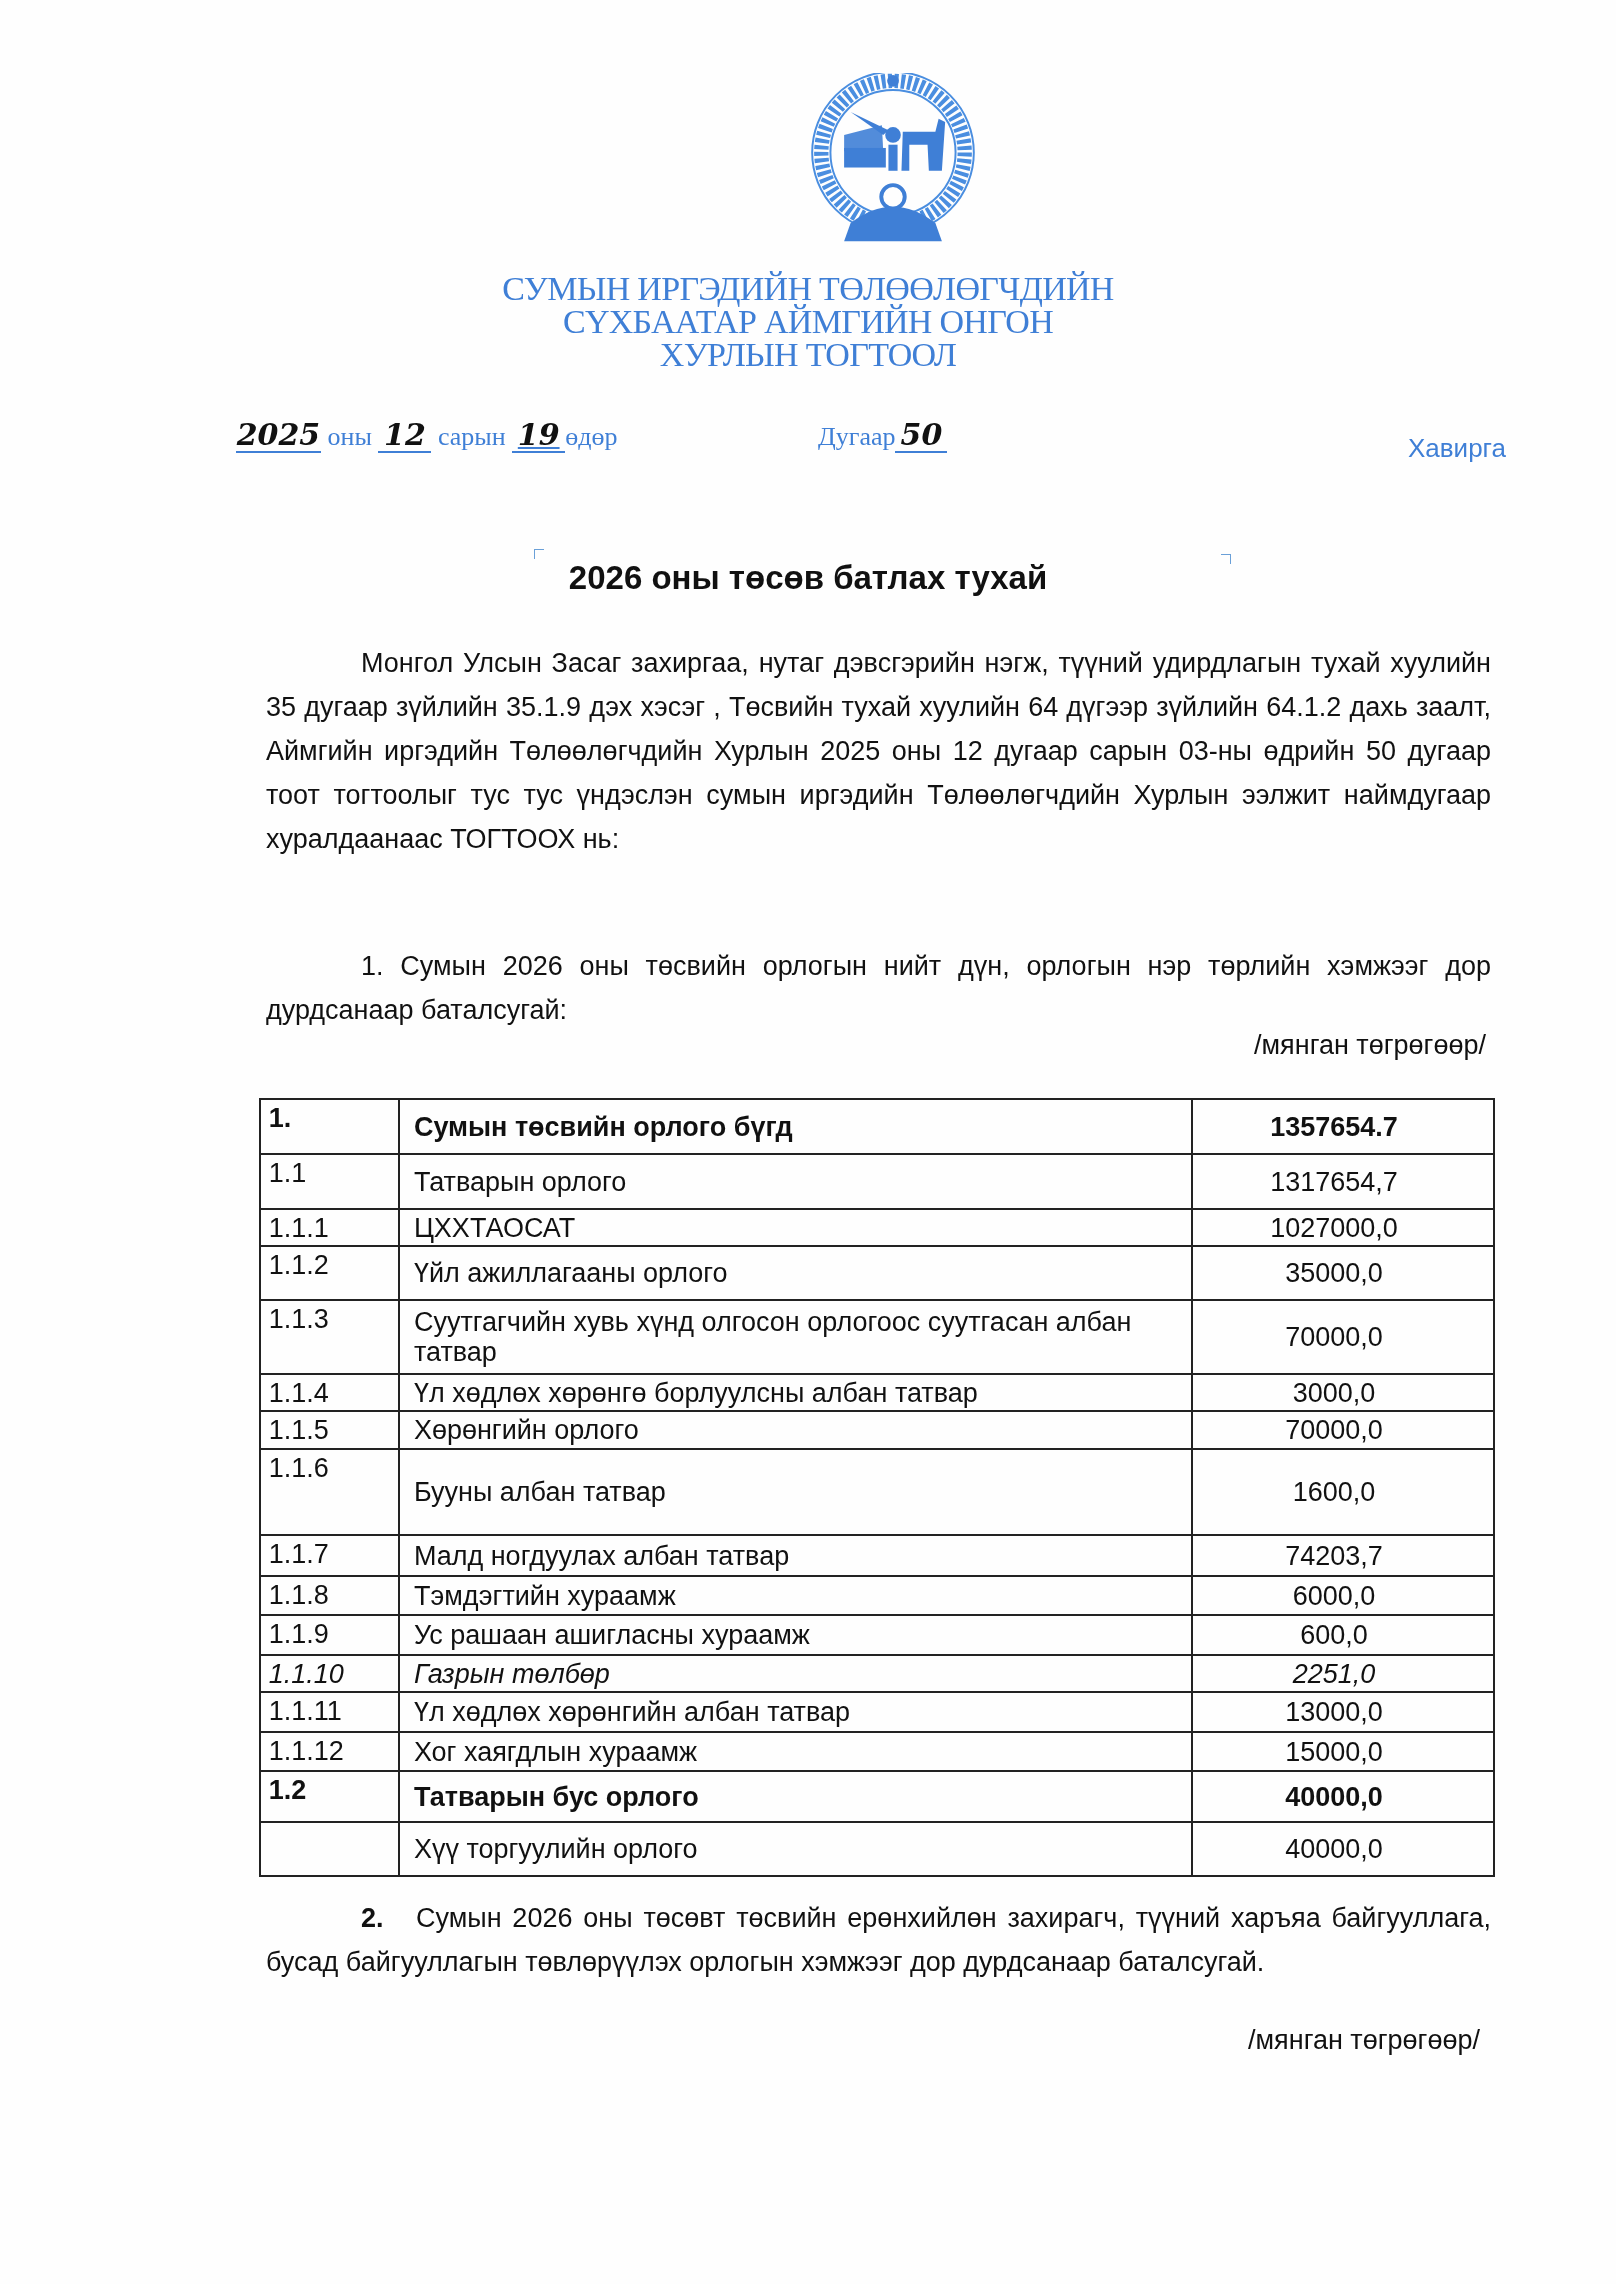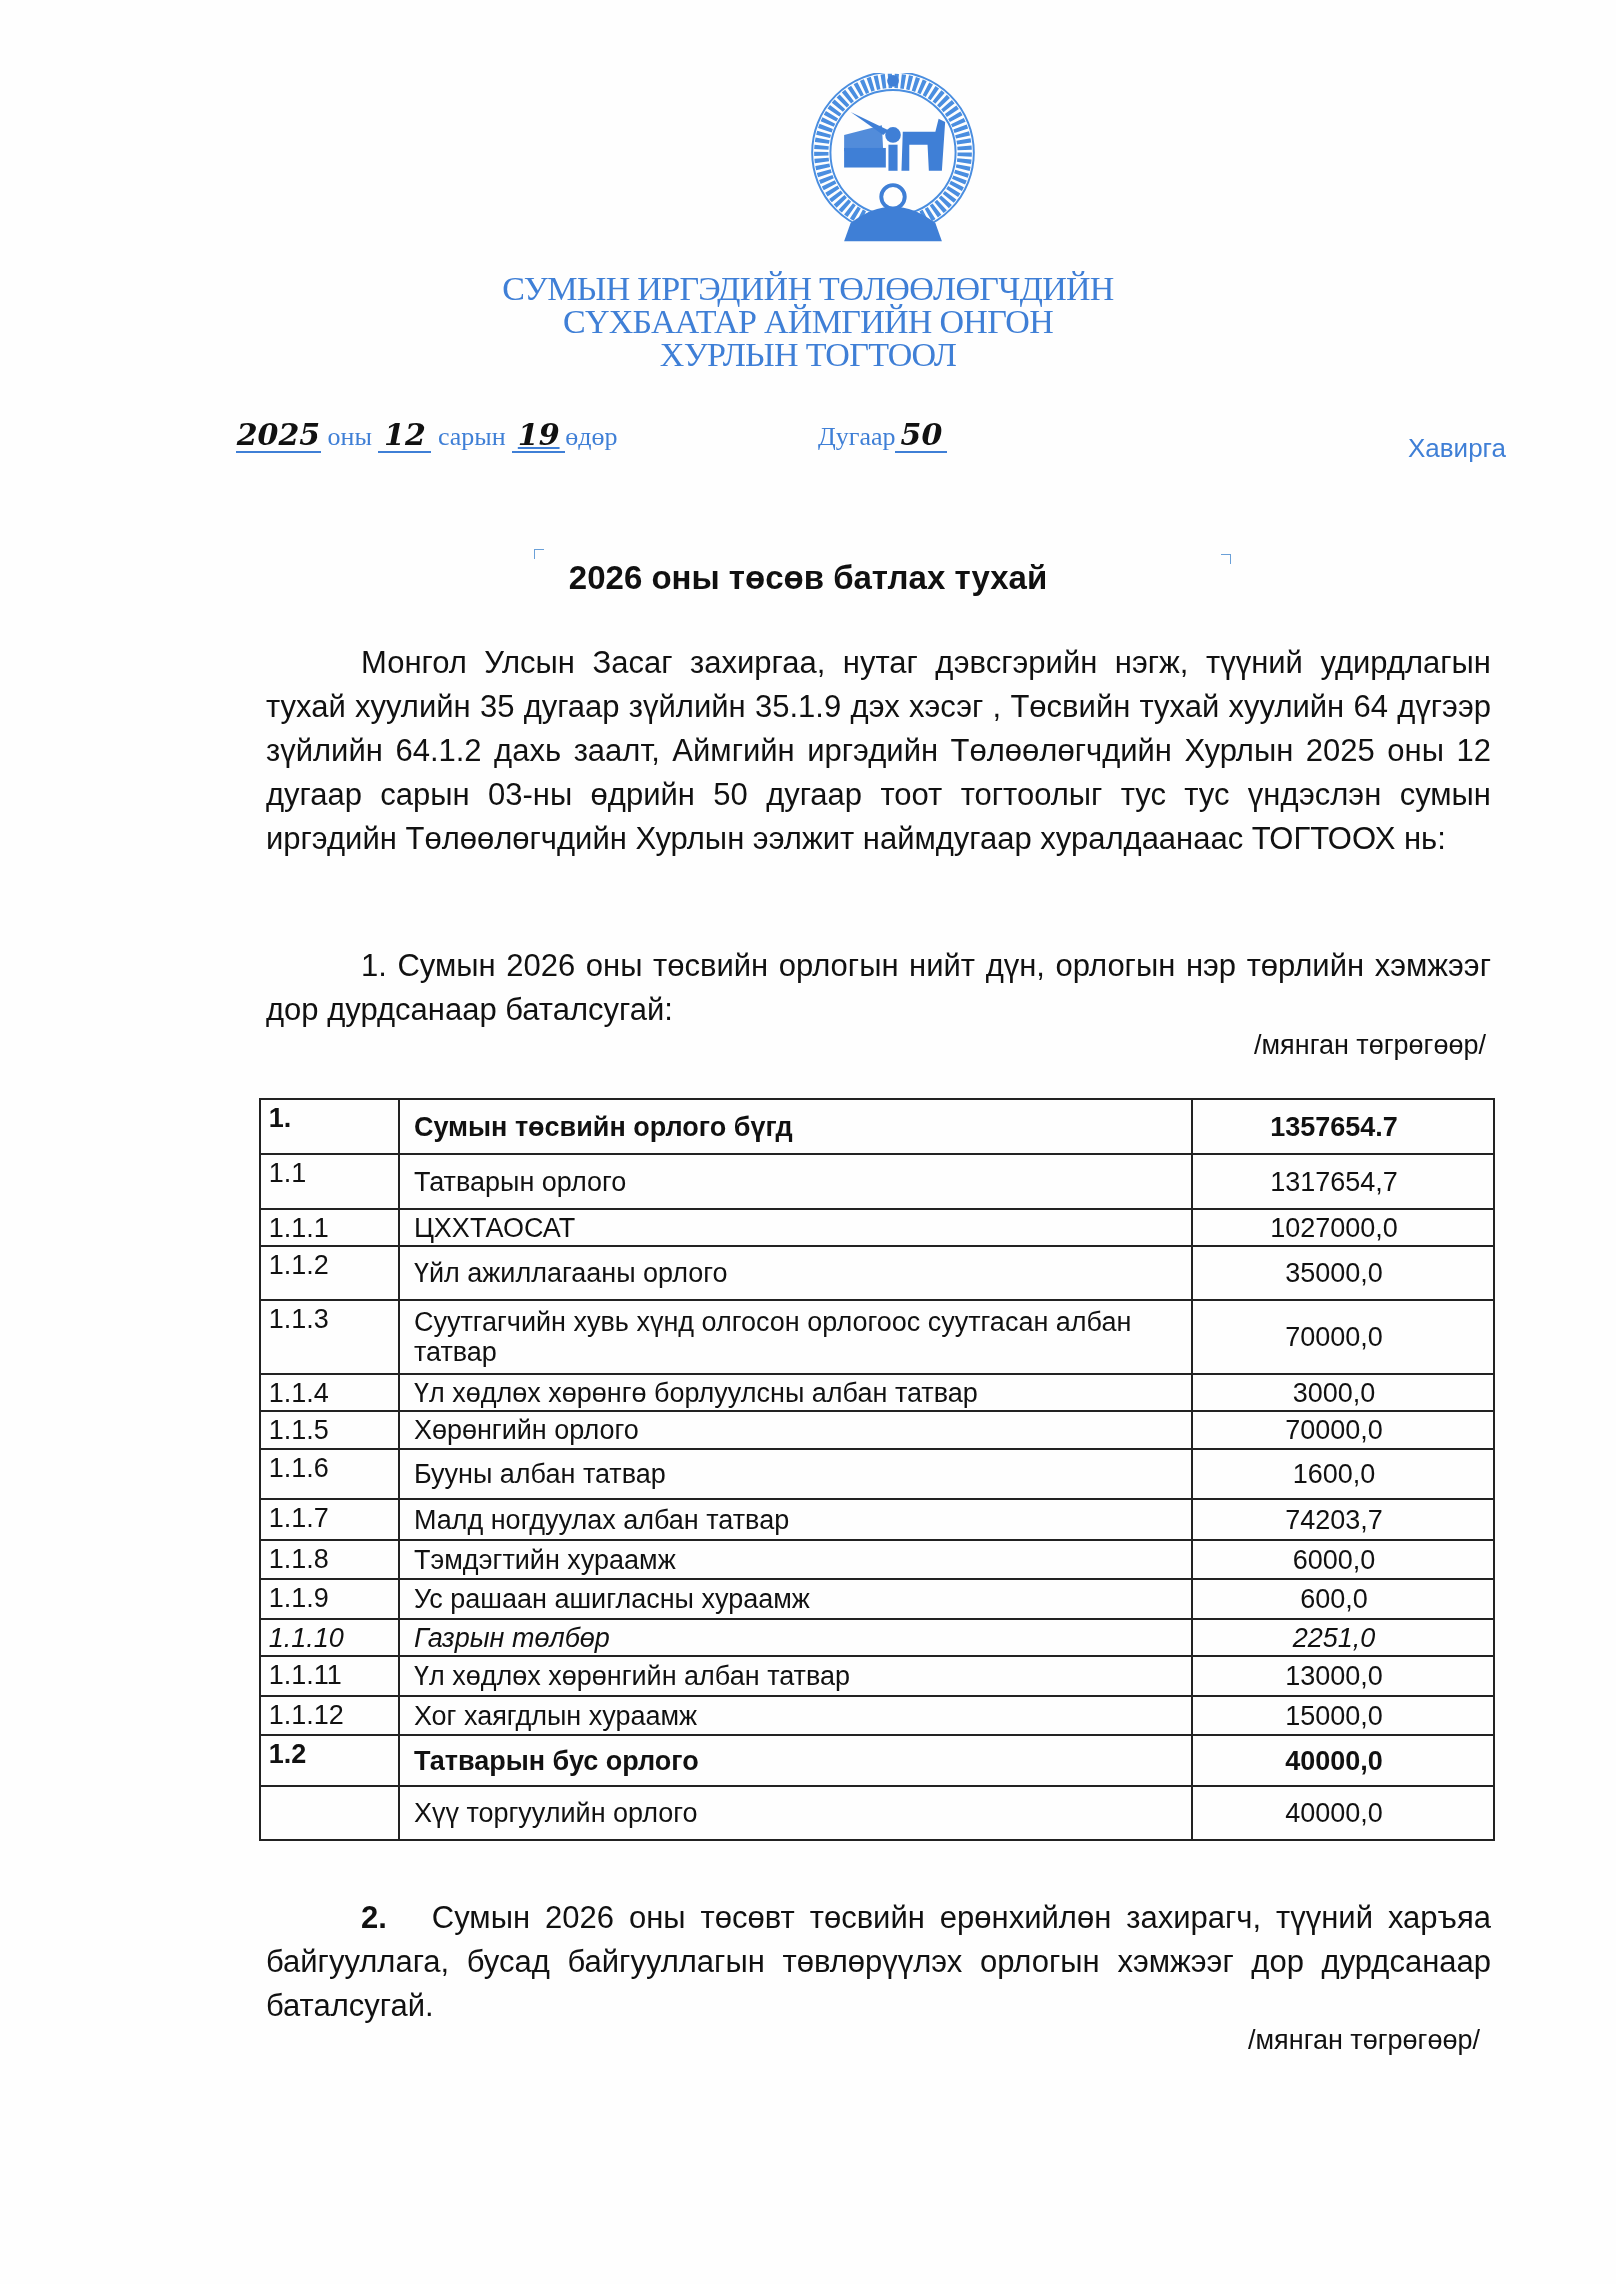--- a/index.html
+++ b/index.html
@@ -14,21 +14,21 @@
     font-family:"Liberation Serif", serif; color:var(--blue);
     font-size:34px; line-height:33px; letter-spacing:-0.7px;
   }
   :root { --blue:#3f7fd6; }
   .meta-line { top:420px; font-family:"Liberation Serif", serif; color:var(--blue); font-size:26px; }
   .hw { font-family:"DejaVu Serif", serif; font-style:italic; font-weight:bold; color:#111; font-size:30px; }
   .blank { display:inline-block; border-bottom:2px solid var(--blue); text-align:center; vertical-align:baseline; line-height:29px; }
   .place { left:1408px; top:433px; font-family:"Liberation Sans", sans-serif; color:var(--blue); font-size:26px; }
   .corner { width:9px; height:9px; border-color:#6aa0d8; border-style:solid; }
   .doc-title { left:0; width:1616px; top:559px; text-align:center; font-weight:bold; font-size:33px; }
-  .para { left:266px; width:1225px; font-size:31px; line-height:44px; text-align:justify; }
+  .para { left:266px; width:1225px; font-size:27px; line-height:44px; text-align:justify; }
   .para p { margin:0; }
   .indent { text-indent:95px; }
   .unit { font-size:27px; text-align:right; }
   table.income { position:absolute; left:259px; top:1098px; width:1236px; border-collapse:collapse; font-size:27px; }
   table.income td { border:2px solid #222; padding:0 7.8px; vertical-align:middle; line-height:30px; }
   table.income td.code { width:121px; vertical-align:top; padding-top:2.6px; }
   table.income td.name { padding-left:14.3px; }
   table.income td.val { width:266px; text-align:center; padding-right:26px; }
   tr.bold td { font-weight:bold; }
 </style>
@@ -118,21 +118,21 @@
     <tr style="height:37px;">
       <td class="code">1.1.4</td>
       <td class="name">Үл хөдлөх хөрөнгө борлуулсны албан татвар</td>
       <td class="val">3000,0</td>
     </tr>
     <tr style="height:38px;">
       <td class="code">1.1.5</td>
       <td class="name">Хөрөнгийн орлого</td>
       <td class="val">70000,0</td>
     </tr>
-    <tr style="height:50px;">
+    <tr style="height:86px;">
       <td class="code">1.1.6</td>
       <td class="name">Бууны албан татвар</td>
       <td class="val">1600,0</td>
     </tr>
     <tr style="height:41px;">
       <td class="code">1.1.7</td>
       <td class="name">Малд ногдуулах албан татвар</td>
       <td class="val">74203,7</td>
     </tr>
     <tr style="height:39px;">

